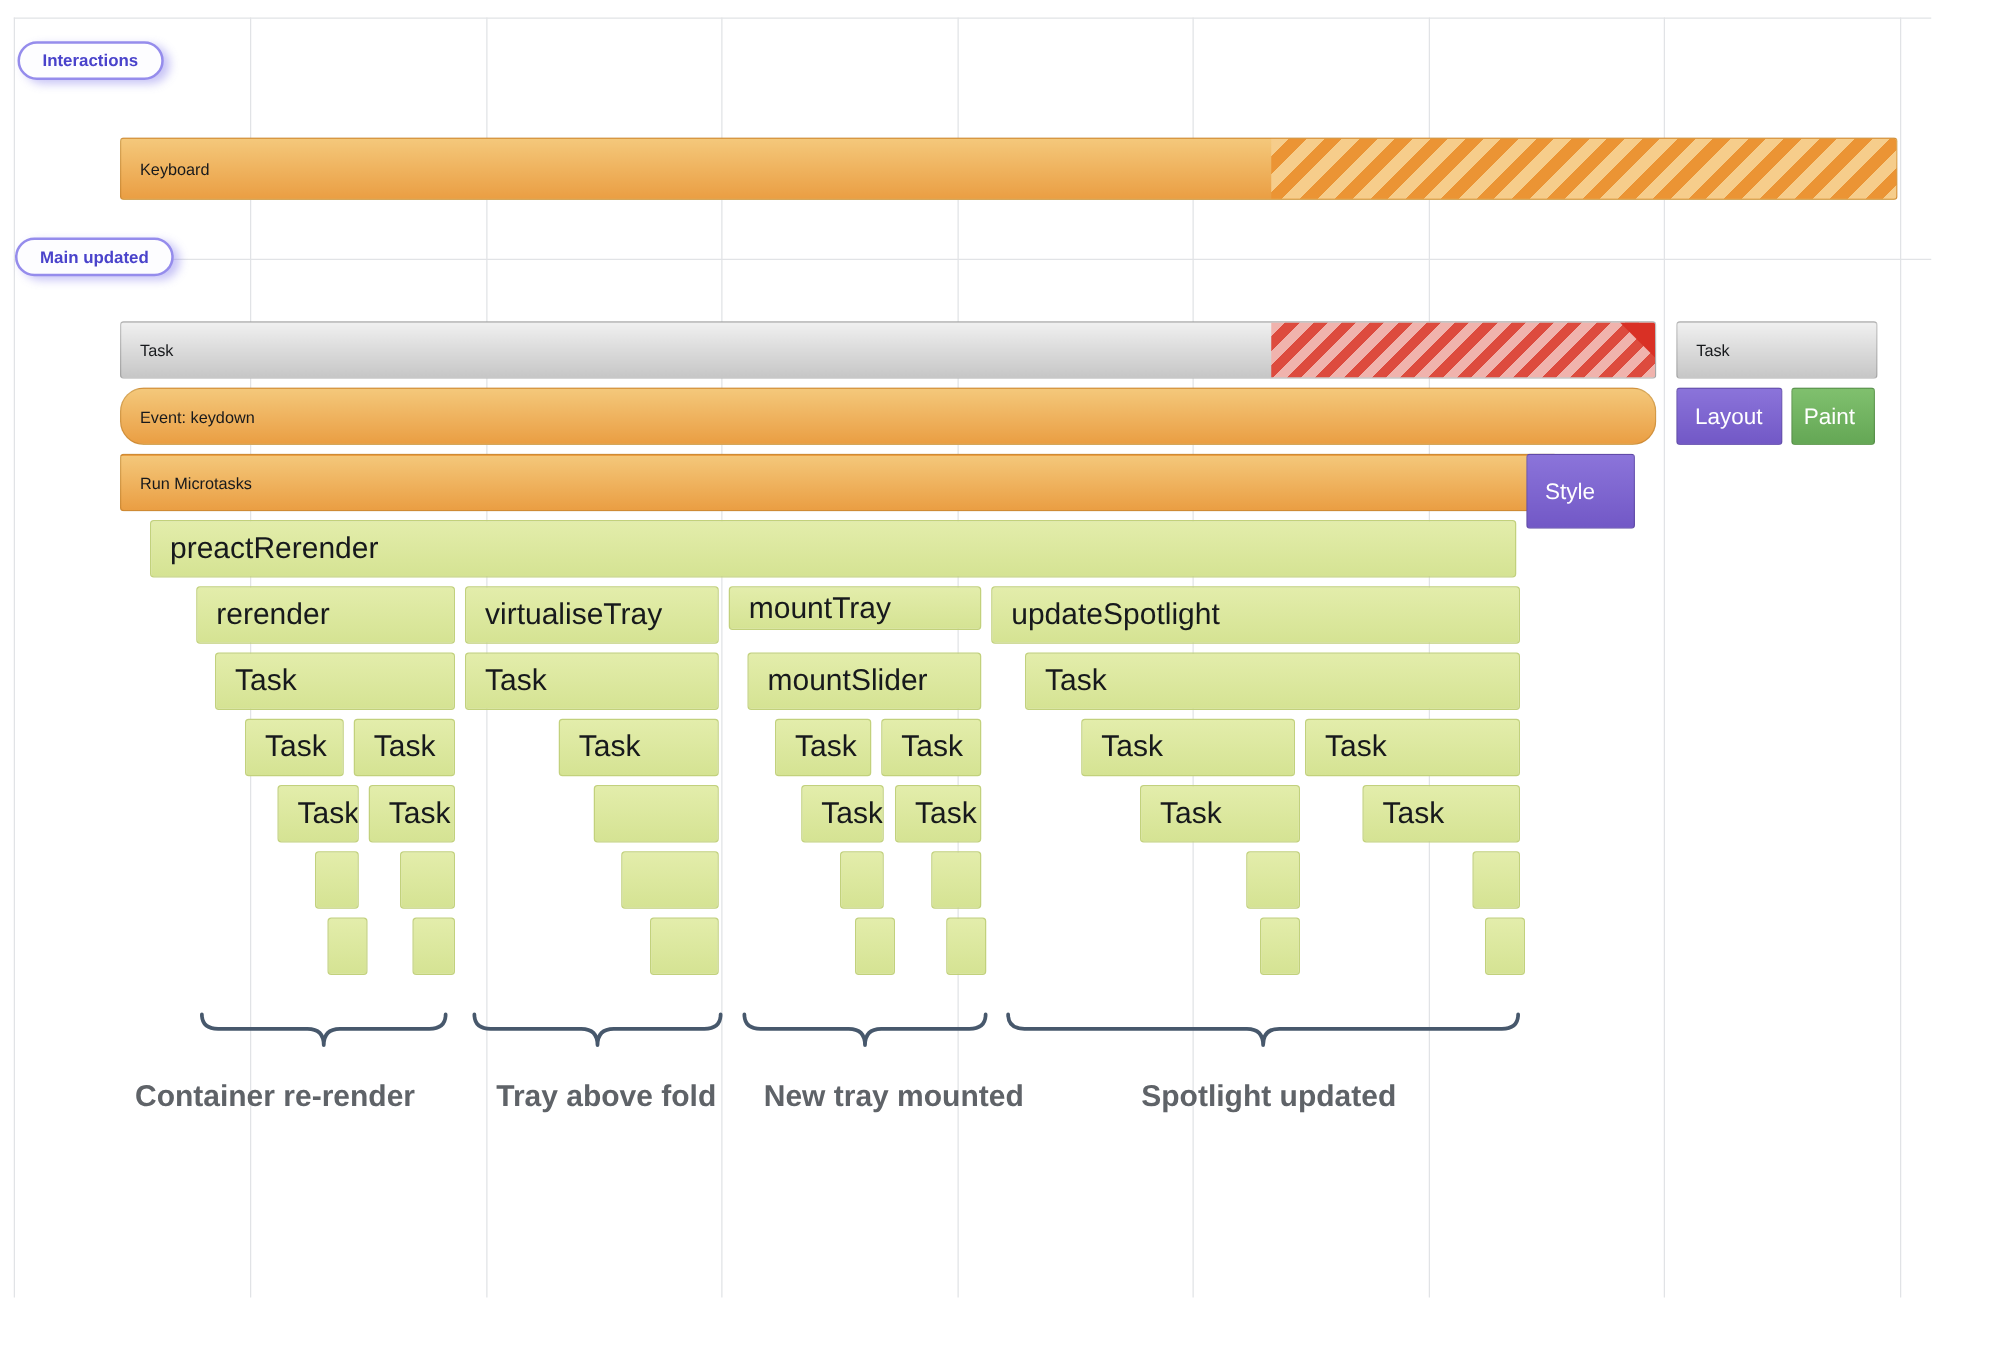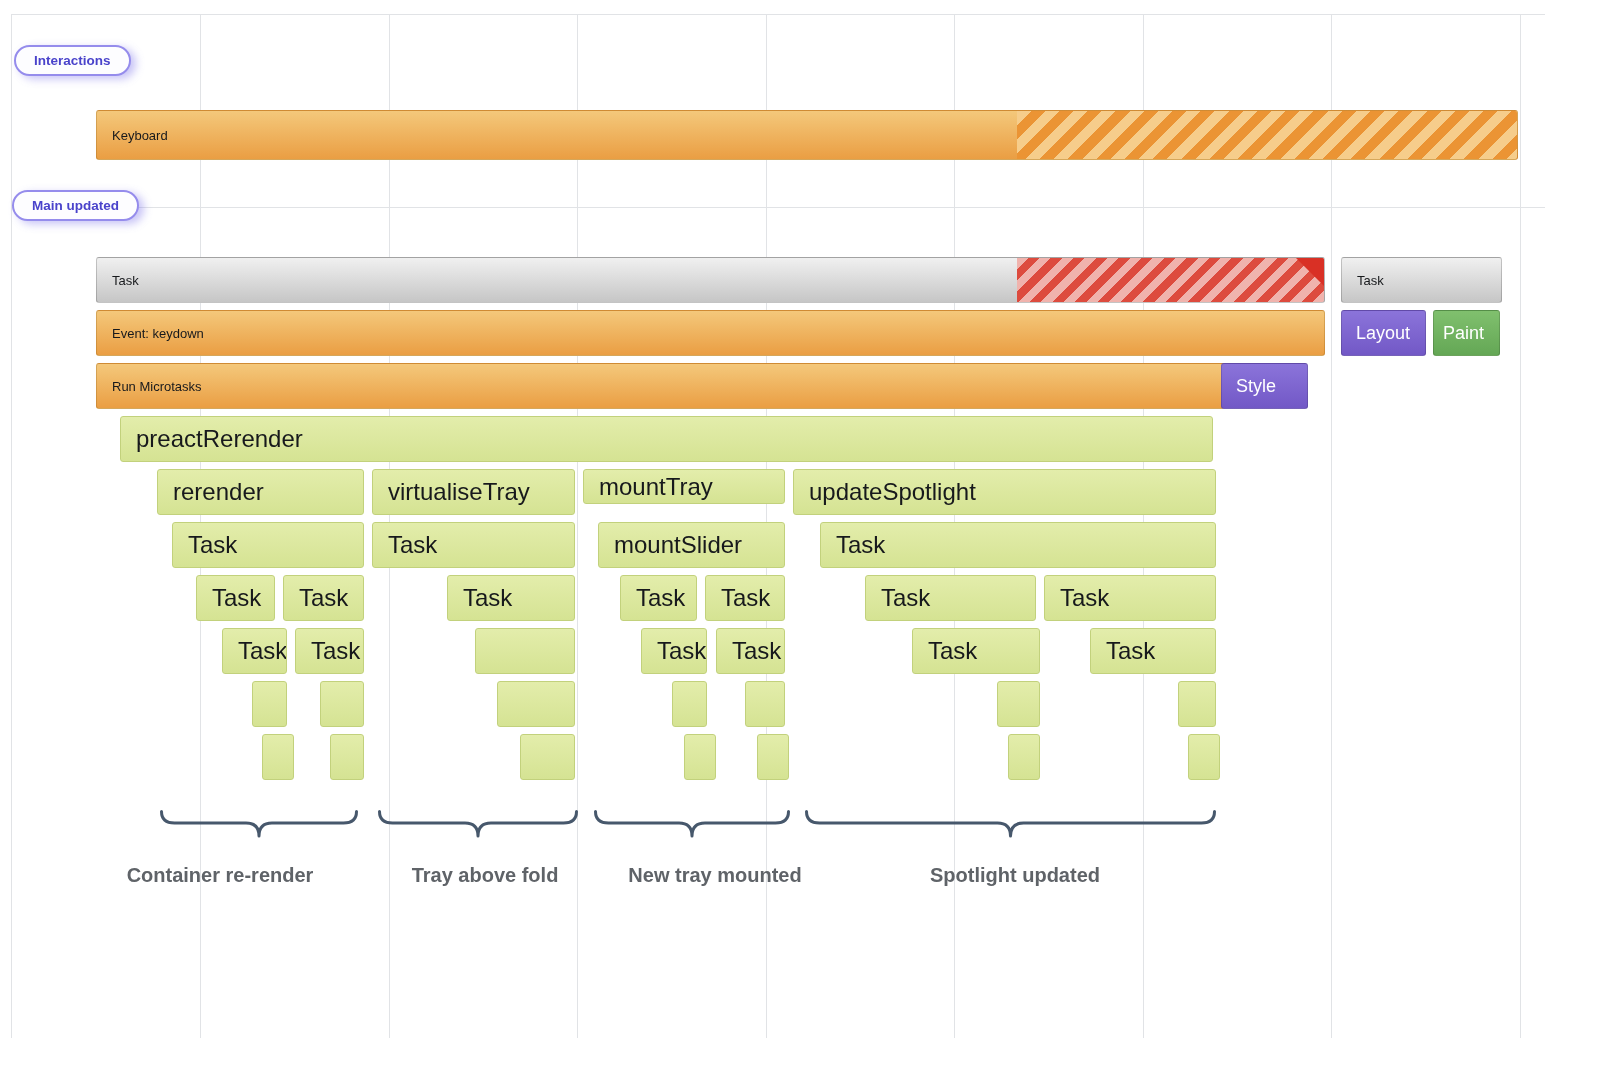--- a/index.html
+++ b/index.html
@@ -39,21 +39,21 @@
   .pill { position: absolute; display: flex; align-items: center; justify-content: center;
           height: 31px; padding: 0 18px; background: #fdfdff;
           border: 2.5px solid var(--pillBorder, #958cec); border-radius: 17px;
           color: var(--pillText, #4a43cb); font-size: 13.5px; font-weight: 700;
           box-shadow: 5px 3px 8px rgba(121, 112, 234, 0.42); z-index: 4; white-space: nowrap; }
 
   .brace { position: absolute; z-index: 2; overflow: visible; }
   .brace path { fill: none; stroke: var(--braceColor, #47586c); stroke-width: 3;
                 stroke-linecap: round; stroke-linejoin: round; }
 
-  .group-label { position: absolute; transform: translateX(-50%); font-size: 20px;
+  .group-label { position: absolute; transform: translateX(-50%); font-size: 24px;
                  font-weight: 700; color: var(--groupLabelColor, #5f6368);
                  white-space: nowrap; z-index: 2; }
 </style>
 </head>
 <body>
 
 <div class="stage">
   <div id="gridlines">
       <div class="vline" style="left: 11px; top: 14px; height: 1024px;"></div>
       <div class="vline" style="left: 200px; top: 14px; height: 1024px;"></div>
@@ -61,54 +61,54 @@
       <div class="vline" style="left: 577px; top: 14px; height: 1024px;"></div>
       <div class="vline" style="left: 766px; top: 14px; height: 1024px;"></div>
       <div class="vline" style="left: 954px; top: 14px; height: 1024px;"></div>
       <div class="vline" style="left: 1143px; top: 14px; height: 1024px;"></div>
       <div class="vline" style="left: 1331px; top: 14px; height: 1024px;"></div>
       <div class="vline" style="left: 1520px; top: 14px; height: 1024px;"></div>
       <div class="hline" style="top: 14px; left: 11px; width: 1534px;"></div>
       <div class="hline" style="top: 207px; left: 11px; width: 1534px;"></div>
     </div>
 
-  <div class="pill" style="left:14px; top:33px;margin-top:12px;">
+  <div class="pill" style="left:14px; top:33px;">
     <span>Interactions</span>
   </div>
 
   <div class="pill" style="left:12px; top:190px;">
     <span>Main updated</span>
   </div>
 
   <div id="bars">
       <div class="bar bar-orange" style="left: 96px; top: 110px; width: 1422px; height: 50px;">
         <div class="hatch hatch-orange" style="left: 920px; width: 502px;"></div>
         <span class="bar-label">Keyboard</span>
       </div>
       <div class="bar bar-gray" style="left: 96px; top: 257px; width: 1229px; height: 46px;">
         <div class="hatch hatch-red" style="left: 920px; width: 309px;"></div>
         <div class="corner-flag"></div>
         <span class="bar-label">Task</span>
       </div>
       <div class="bar bar-gray" style="left: 1341px; top: 257px; width: 161px; height: 46px;">
         <span class="bar-label">Task</span>
       </div>
-      <div class="bar bar-orange" style="left: 96px; top: 310px; width: 1229px; height: 46px;">
+      <div class="bar bar-orange" style="left: 96px; top: 310px; width: 1229px; height: 46px; border-radius: 19px;">
         <span class="bar-label">Event: keydown</span>
       </div>
       <div class="bar bar-purple" style="left: 1341px; top: 310px; width: 85px; height: 46px;">
         <span class="bar-label">Layout</span>
       </div>
       <div class="bar bar-paint" style="left: 1433px; top: 310px; width: 67px; height: 46px;">
         <span class="bar-label">Paint</span>
       </div>
       <div class="bar bar-orange" style="left: 96px; top: 363px; width: 1150px; height: 46px;">
         <span class="bar-label">Run Microtasks</span>
       </div>
-      <div class="bar bar-purple" style="left: 1221px; top: 363px; width: 87px; height: 46px;">
+      <div class="bar bar-purple" style="left: 1221px; top: 363px; width: 87px; height: 60px;">
         <span class="bar-label">Style</span>
       </div>
       <div class="bar bar-flame" style="left: 120px; top: 416px; width: 1093px; height: 46px;">
         <span class="bar-label">preactRerender</span>
       </div>
       <div class="bar bar-flame" style="left: 157px; top: 469px; width: 207px; height: 46px;">
         <span class="bar-label">rerender</span>
       </div>
       <div class="bar bar-flame" style="left: 372px; top: 469px; width: 203px; height: 46px;">
         <span class="bar-label">virtualiseTray</span>

